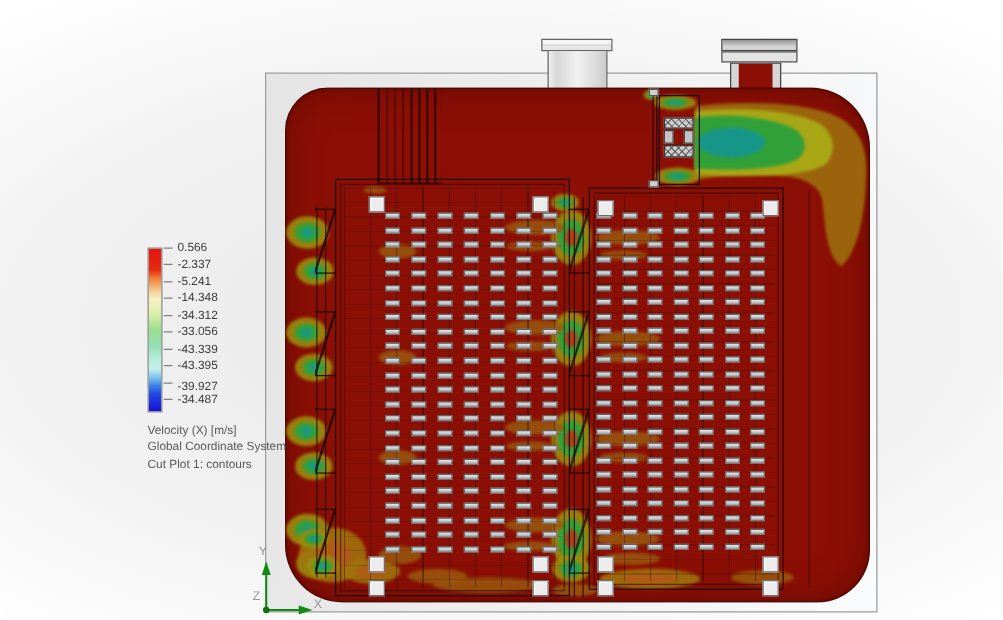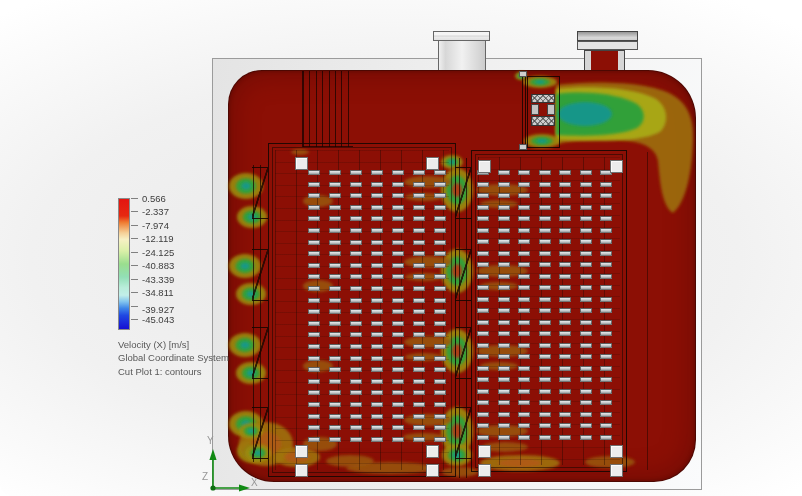--- a/index.html
+++ b/index.html
@@ -573,35 +573,35 @@
     </div>
 
   <div class="legend">
     <div id="lbar" style="background: linear-gradient(rgb(228, 21, 16) 0%, rgb(230, 41, 17) 13%, rgb(239, 123, 49) 18%, rgb(245, 207, 150) 26%, rgb(247, 240, 196) 31%, rgb(218, 240, 168) 40%, rgb(154, 222, 142) 50%, rgb(146, 223, 182) 60%, rgb(185, 237, 218) 68%, rgb(194, 239, 233) 74%, rgb(130, 196, 238) 79%, rgb(63, 134, 232) 84%, rgb(32, 72, 226) 89.5%, rgb(21, 15, 211) 100%);"></div>
     <div id="lticks">
         <div class="ltick" style="top: 197.5px;"></div>
         <div class="llab" style="top: 192.5px;">0.566</div>
         <div class="ltick" style="top: 211.05px;"></div>
         <div class="llab" style="top: 206.05px;">-2.337</div>
         <div class="ltick" style="top: 224.6px;"></div>
-        <div class="llab" style="top: 219.6px;">-7.974</div>
+        <div class="llab" style="top: 219.6px;">-5.241</div>
         <div class="ltick" style="top: 238.15px;"></div>
-        <div class="llab" style="top: 233.15px;">-12.119</div>
+        <div class="llab" style="top: 233.15px;">-14.348</div>
         <div class="ltick" style="top: 251.7px;"></div>
-        <div class="llab" style="top: 246.7px;">-24.125</div>
+        <div class="llab" style="top: 246.7px;">-34.312</div>
         <div class="ltick" style="top: 265.25px;"></div>
-        <div class="llab" style="top: 260.25px;">-40.883</div>
+        <div class="llab" style="top: 260.25px;">-33.056</div>
         <div class="ltick" style="top: 278.8px;"></div>
         <div class="llab" style="top: 273.8px;">-43.339</div>
         <div class="ltick" style="top: 292.35px;"></div>
-        <div class="llab" style="top: 287.35px;">-34.811</div>
+        <div class="llab" style="top: 287.35px;">-43.395</div>
         <div class="ltick" style="top: 305.9px;"></div>
         <div class="llab" style="top: 304px;">-39.927</div>
         <div class="ltick" style="top: 319.45px;"></div>
-        <div class="llab" style="top: 314.45px;">-45.043</div>
+        <div class="llab" style="top: 314.45px;">-34.487</div>
       </div>
     <div class="lfoot">
       <div>Velocity (X) [m/s]</div>
       <div>Global Coordinate System</div>
       <div>Cut Plot 1: contours</div>
     </div>
   </div>
 
   <svg class="triad" width="80" height="64" viewBox="0 0 80 64" xmlns="http://www.w3.org/2000/svg">
     <line x1="21" y1="58" x2="21" y2="28" stroke="#108a12" stroke-width="1.6"></line>

